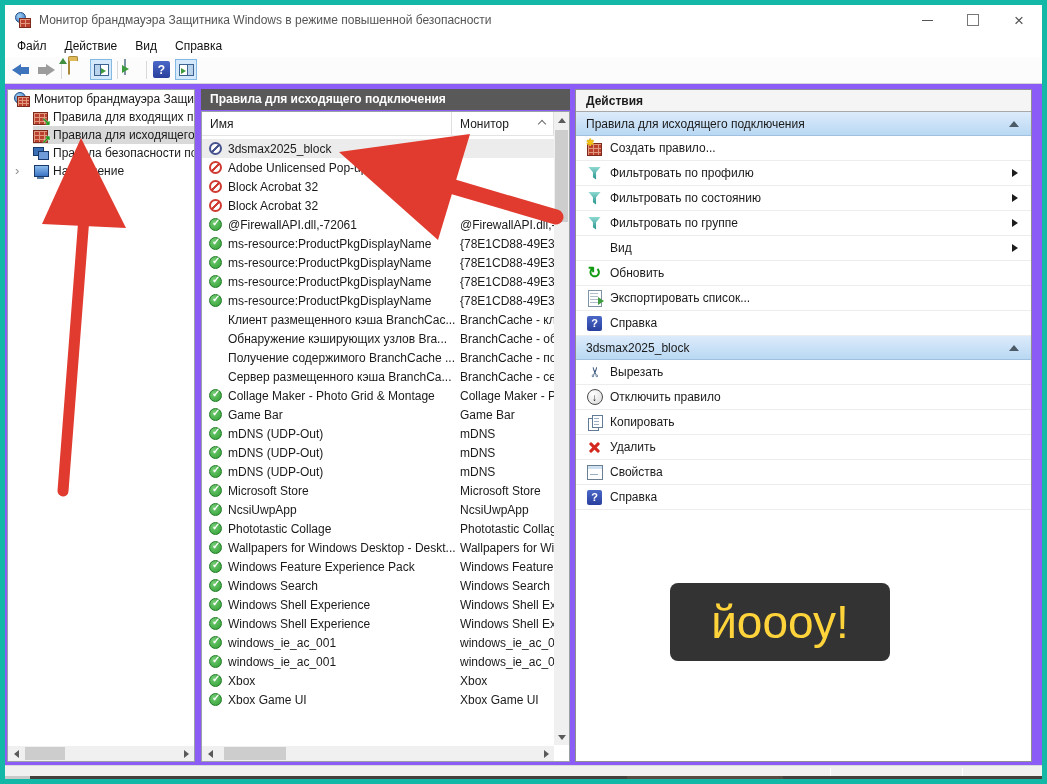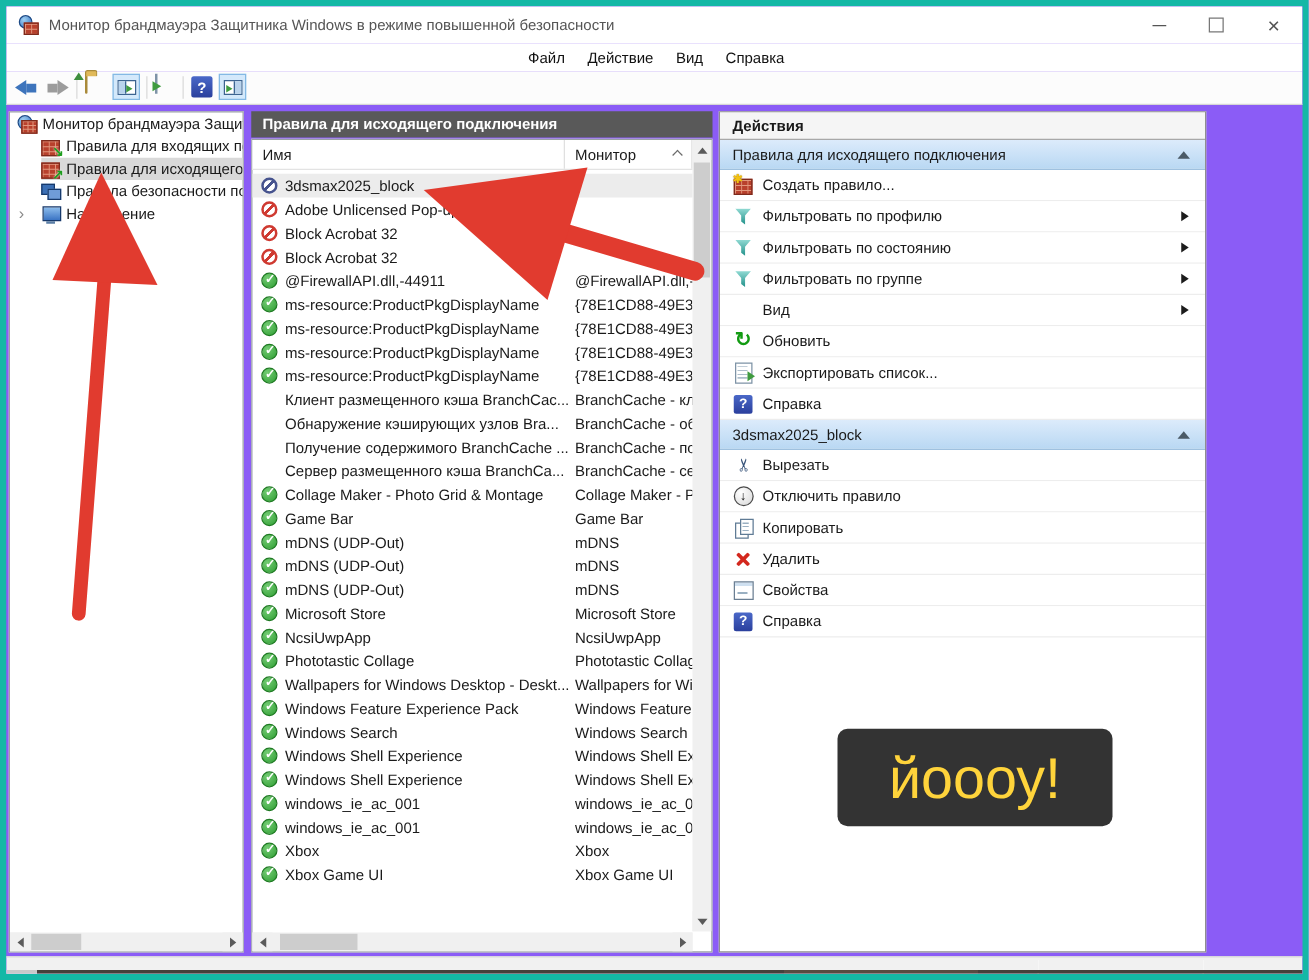--- a/index.html
+++ b/index.html
@@ -20,21 +20,21 @@
   .brick { background-color:#b8402c;
     background-image:linear-gradient(#e2987e 1px, transparent 1px), linear-gradient(90deg,#e2987e 1px, transparent 1px);
     background-size:100% 4px, 5px 100%; border:1px solid #7d2a1c; }
   .window-title { position:absolute; left:34px; top:0; line-height:30px; color:#555; white-space:nowrap; }
   .win-controls { position:absolute; right:0; top:0; height:30px; display:flex; }
   .win-btn { width:46px; height:30px; display:flex; align-items:center; justify-content:center; color:#555; }
   .win-btn.min::before { content:""; width:11px; border-top:1px solid #555; }
   .win-btn.max::before { content:""; width:10px; height:10px; border:1px solid #777; }
   .win-btn.close::before { content:"×"; font-size:17px; color:#555; line-height:1; }
   
-  .menubar { position:absolute; left:0; top:30px; right:0; height:22px; background:#fff; display:flex; align-items:center; padding-left:3px;justify-content:center; }
+  .menubar { position:absolute; left:0; top:30px; right:0; height:22px; background:#fff; display:flex; align-items:center; padding-left:3px; }
   .menu-item { padding:0 9px; line-height:22px; color:#111; }
   
   .toolbar { position:absolute; left:0; top:52px; right:0; height:27px; background:#fcfcfc; border-bottom:1px solid #d6d6d6; }
   .tb { position:absolute; top:3px; }
   .tb-sep { position:absolute; top:4px; width:1px; height:18px; background:#d9d9d9; }
   .nav-arrow { display:flex; align-items:center; }
   .nav-arrow .tri { width:0; height:0; border-top:6px solid transparent; border-bottom:6px solid transparent; }
   .nav-arrow .bar { width:8px; height:7px; }
   .back .tri { border-right:9px solid #3d74bc; } .back .bar { background:#3d74bc; }
   .fwd .tri { border-left:9px solid #9c9c9c; } .fwd .bar { background:#9c9c9c; }
@@ -109,21 +109,21 @@
   .h-scroll .sb-btn { top:0; height:15px; width:16px; }
   .h-scroll .left { left:0; } .h-scroll .right { right:0; }
   .tri-up { width:0;height:0;border-left:4px solid transparent;border-right:4px solid transparent;border-bottom:5px solid #5a5a5a; }
   .tri-down { width:0;height:0;border-left:4px solid transparent;border-right:4px solid transparent;border-top:5px solid #5a5a5a; }
   .tri-left { width:0;height:0;border-top:4px solid transparent;border-bottom:4px solid transparent;border-right:5px solid #5a5a5a; }
   .tri-right { width:0;height:0;border-top:4px solid transparent;border-bottom:4px solid transparent;border-left:5px solid #5a5a5a; }
   .sb-thumb { position:absolute; background:#cdcdcd; }
   .v-scroll .sb-thumb { left:1px; width:13px; top:18px; height:92px; }
   .h-scroll .sb-thumb { top:1px; height:13px; }
   
-  .actions-panel { left:570px; width:390px; border-color:#8f8f8f; }
+  .actions-panel { left:570px; width:457px; border-color:#8f8f8f; }
   .actions-header { height:22px; background:#f5f5f5; border-bottom:1px solid #a8a8a8; font-weight:bold; line-height:22px; padding-left:10px; }
   .section-header { height:24px; background:linear-gradient(#dcebfb,#b9d8f3); border-bottom:1px solid #9fc1df; line-height:24px; padding-left:10px; position:relative; }
   .collapse-tri { position:absolute; right:12px; top:9px; width:0; height:0; border-left:5px solid transparent; border-right:5px solid transparent; border-bottom:6px solid #4b5a66; }
   .action-item { height:25px; display:flex; align-items:center; border-bottom:1px solid #ededed; background:#fff; position:relative; padding-left:10px; }
   .a-icon { width:17px; height:17px; margin-right:7px; flex-shrink:0; position:relative; display:flex; align-items:center; justify-content:center; }
   .a-sub { display:none; position:absolute; right:13px; top:8px; width:0; height:0; border-top:4px solid transparent; border-bottom:4px solid transparent; border-left:6px solid #1c1c1c; }
   .action-item.has-submenu .a-sub { display:block; }
   .a-icon[data-icon="new-rule"]::before { content:""; position:absolute; left:1px; bottom:1px; width:13px; height:11px;
     background-color:#b8402c; background-image:linear-gradient(#e2987e 1px, transparent 1px), linear-gradient(90deg,#e2987e 1px, transparent 1px);
     background-size:100% 4px, 5px 100%; border:1px solid #7d2a1c; }
@@ -288,21 +288,21 @@
           <span class="lv-name">Block Acrobat 32</span>
           <span class="lv-group"></span>
         </div>
         <div class="lv-row">
           <span class="rule-icon" data-icon="block"></span>
           <span class="lv-name">Block Acrobat 32</span>
           <span class="lv-group"></span>
         </div>
         <div class="lv-row">
           <span class="rule-icon" data-icon="allow"></span>
-          <span class="lv-name">@FirewallAPI.dll,-44911</span>
+          <span class="lv-name">@FirewallAPI.dll,-72061</span>
           <span class="lv-group">@FirewallAPI.dll,-</span>
         </div>
         <div class="lv-row">
           <span class="rule-icon" data-icon="allow"></span>
           <span class="lv-name">ms-resource:ProductPkgDisplayName</span>
           <span class="lv-group">{78E1CD88-49E3-4</span>
         </div>
         <div class="lv-row">
           <span class="rule-icon" data-icon="allow"></span>
           <span class="lv-name">ms-resource:ProductPkgDisplayName</span>

